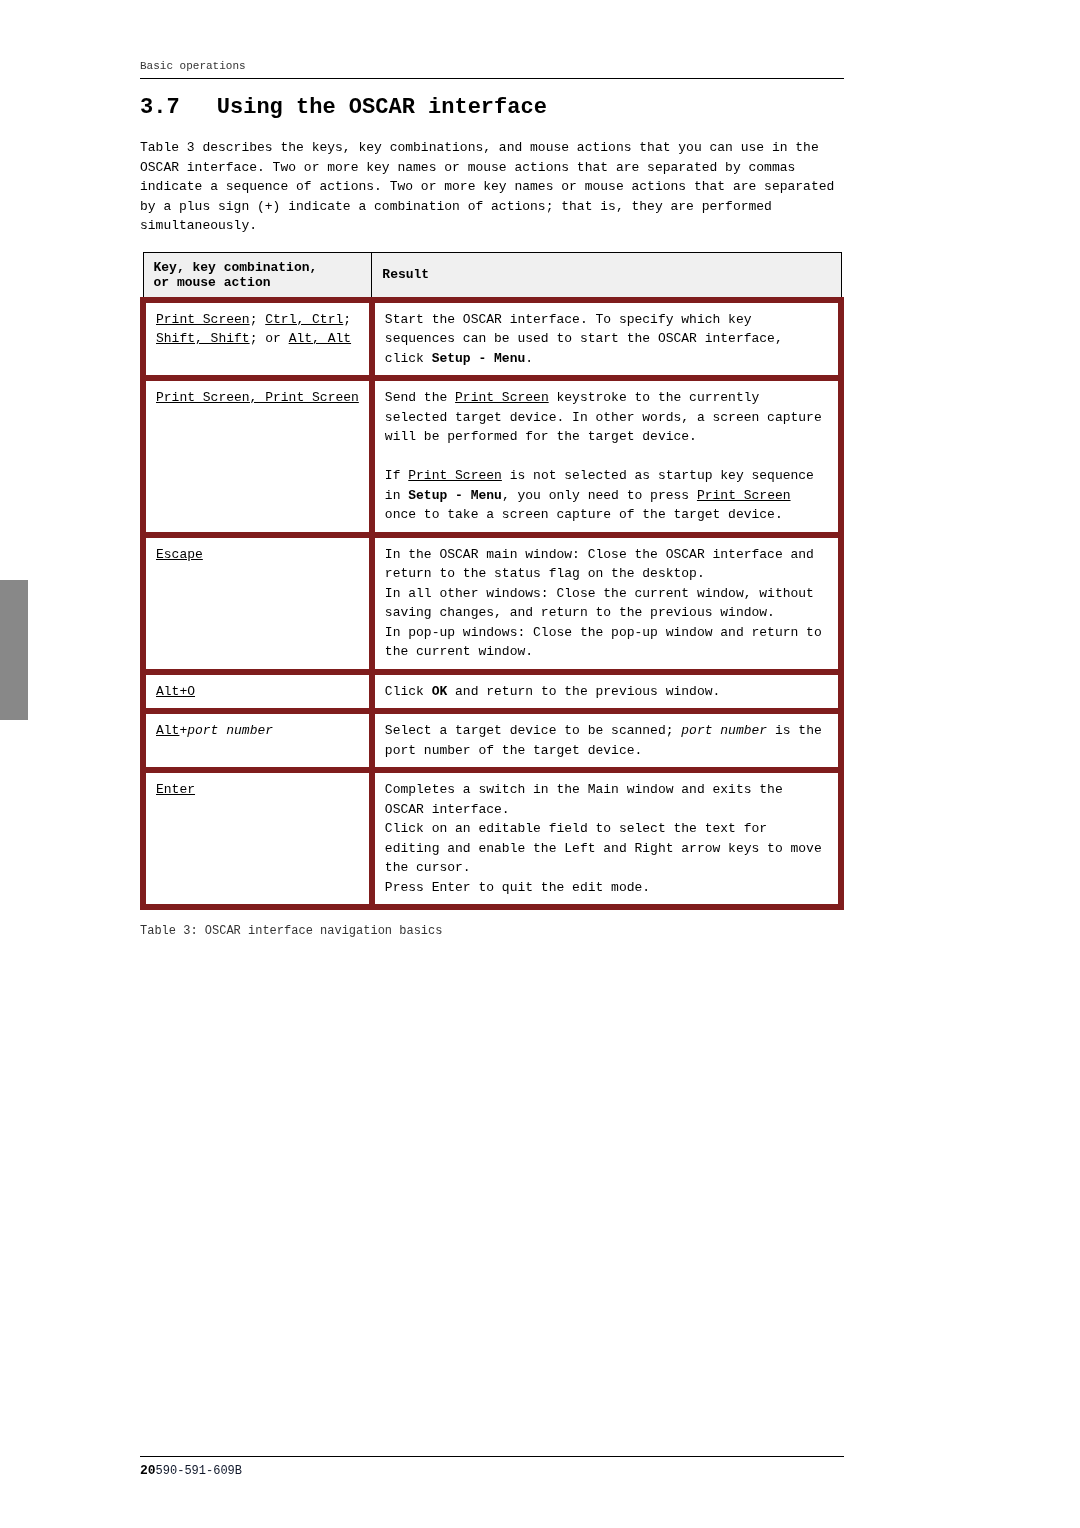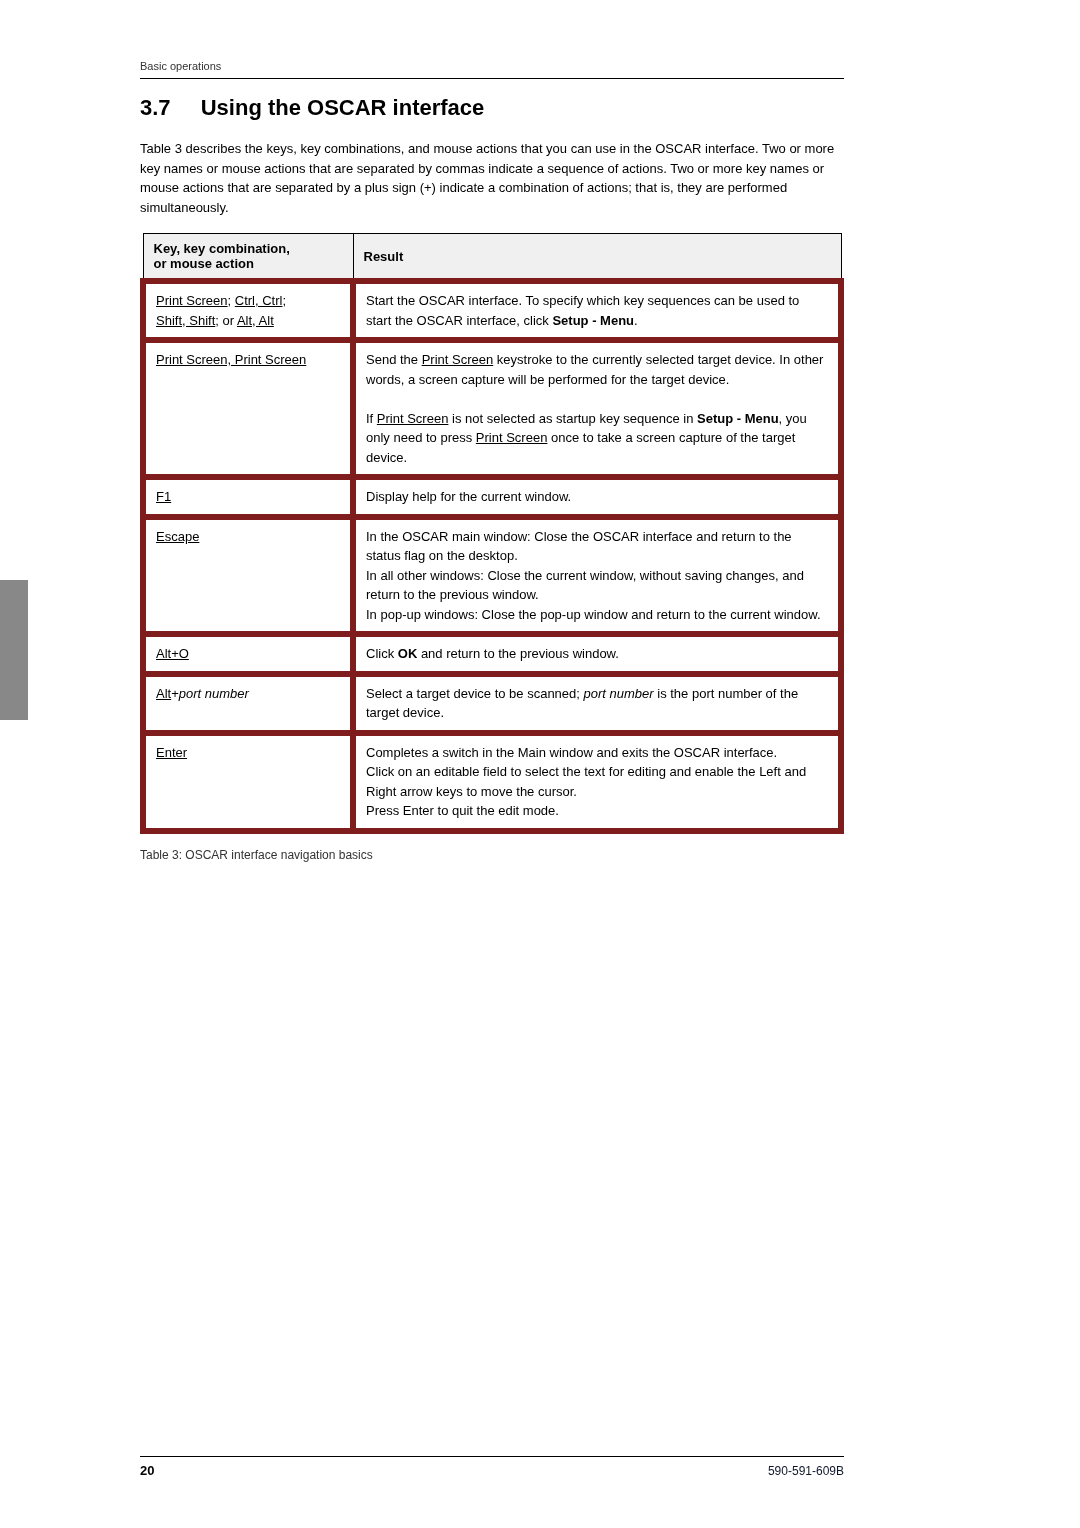--- a/index.html
+++ b/index.html
@@ -17,20 +17,21 @@
       min-height: 1528px;
       position: relative;
     }
 
     .page-container {
       width: 964px;
       min-height: 1528px;
       background: #ffffff;
       padding: 60px 120px 80px 140px;
       position: relative;
+      font-family: Liberation Mono, monospace;
     }
 
     
     .left-stripe {
       position: absolute;
       left: 0;
       top: 580px;
       width: 28px;
       height: 140px;
       background: #888888;
@@ -116,21 +117,21 @@
       font-size: 12px;
       color: #333333;
     }
 
     .footer-section {
       position: absolute;
       bottom: 50px;
       left: 140px;
       right: 120px;
       display: flex;
-      justify-content: space-between;
+      justify-content: flex-start;
       align-items: center;
       border-top: 1px solid #000000;
       padding-top: 6px;
     }
 
     .footer-page {
       font-weight: bold;
       font-size: 13px;
     }
 
@@ -182,28 +183,20 @@
       <tr>
         <td>
           <span class="underline">Print Screen, Print Screen</span>
         </td>
         <td>
           Send the <span class="underline">Print Screen</span> keystroke to the currently selected target device. In other words, a screen capture will be performed for the target device.<br><br>
           If <span class="underline">Print Screen</span> is not selected as startup key sequence in <span class="bold">Setup - Menu</span>, you only need to press <span class="underline">Print Screen</span> once to take a screen capture of the target device.
         </td>
       </tr>
 
-      <tr>
-        <td>
-          <span class="underline">F1</span>
-        </td>
-        <td>
-          Display help for the current window.
-        </td>
-      </tr>
 
       <tr>
         <td>
           <span class="underline">Escape</span>
         </td>
         <td>
           In the OSCAR main window: Close the OSCAR interface and return to the status flag on the desktop.<br>
           In all other windows: Close the current window, without saving changes, and return to the previous window.<br>
           In pop-up windows: Close the pop-up window and return to the current window.
         </td>

